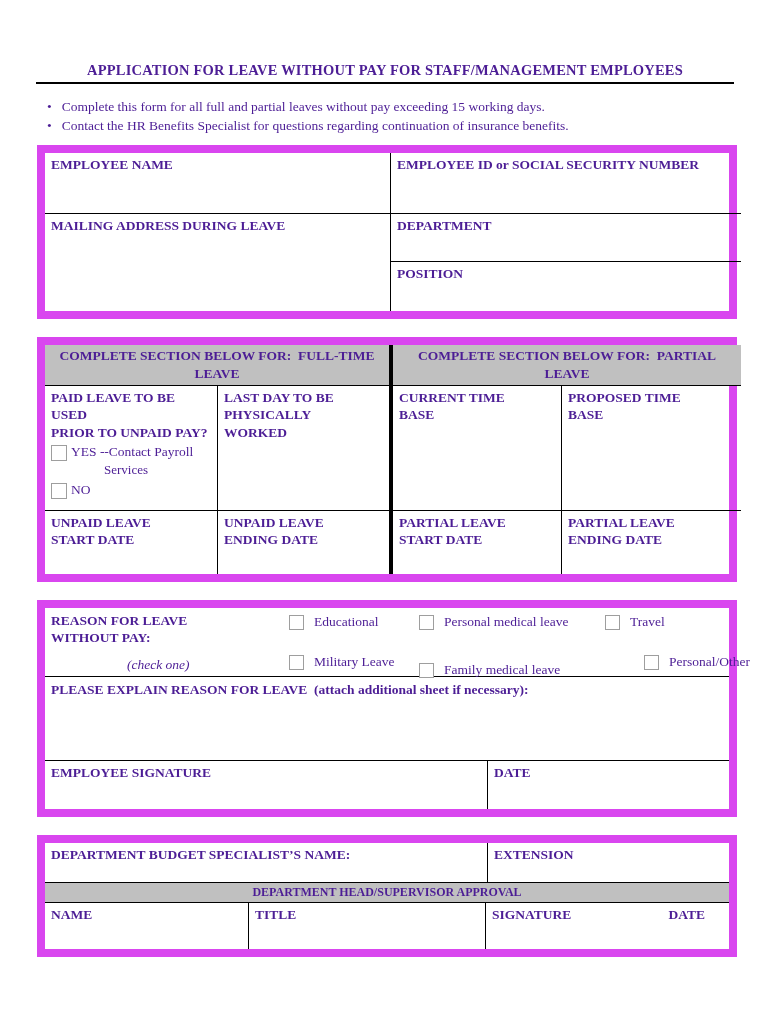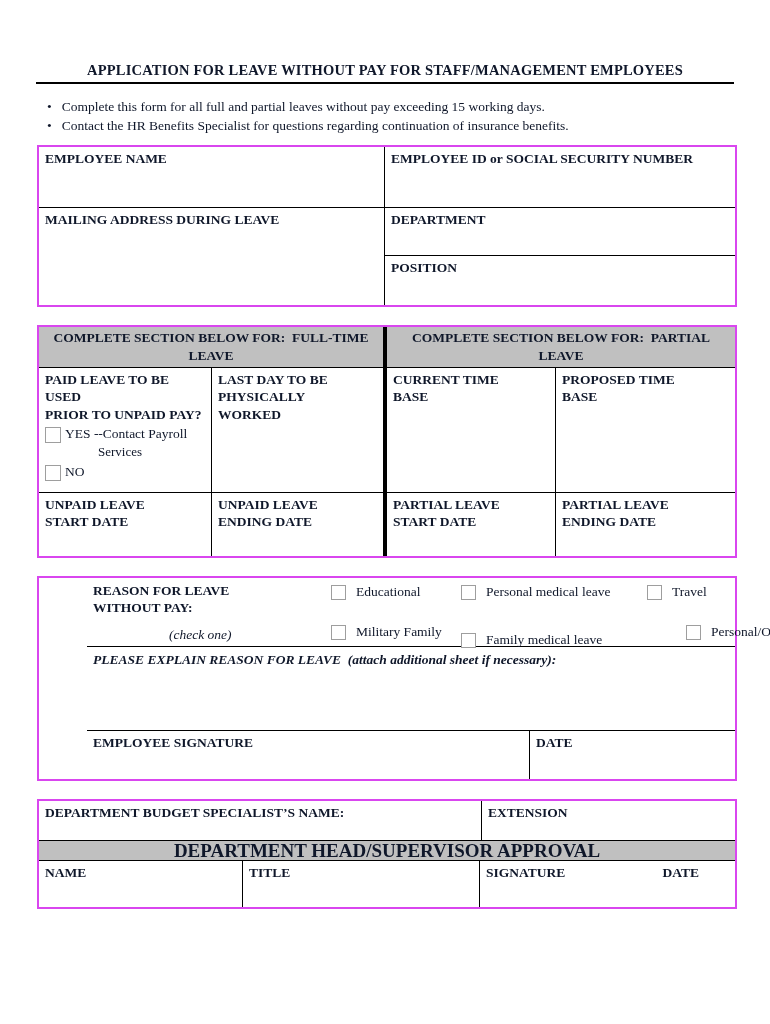--- a/index.html
+++ b/index.html
@@ -1,29 +1,29 @@
 <!DOCTYPE html>
 <html style="--header-bg: #c0c0c0; --checkbox-border: #9e9e9e;"><head>
 <meta charset="utf-8">
 <style>
   html,body{margin:0;padding:0;background:#ffffff;}
   .sheet{
     position:relative;width:770px;height:1024px;background:#ffffff;
-    font-family:"Liberation Serif","DejaVu Serif",serif;color:#0f172a;
+    font-family:"Liberation Serif","DejaVu Serif",serif;color:#4c1d95;
     overflow:hidden;
   }
   
   .title-wrap{margin:62px 36px 0 36px;border-bottom:2px solid #000;padding-bottom:3px;text-align:center;}
   .title{font-size:14.5px;font-weight:bold;letter-spacing:.2px;}
   
   .bullets{margin:13px 40px 0 47px;}
   .bullet-line{display:flex;gap:10px;font-size:13.5px;line-height:19px;}
   .bullet-dot{font-size:13.5px;line-height:19px;}
   
-  .tbl{margin-left:37px;width:700px;box-sizing:border-box;border:2px solid #d946ef;background:#fff;}
+  .tbl{margin-left:37px;width:700px;box-sizing:border-box;border:8px solid #d946ef;background:#fff;}
   .cell{box-sizing:border-box;padding:3px 6px;overflow:hidden;}
   .lbl{font-weight:bold;font-size:13.5px;line-height:1.28;display:block;}
   .bR{border-right:1px solid #000;}
   .bB{border-bottom:1px solid #000;}
   .thickR{border-right:4px solid #000;}
   .w130{max-width:132px;}
   .w300{max-width:305px;}
   
   .t1{margin-top:10px;display:grid;grid-template-columns:346px 350px;grid-template-rows:61px 48px 49px;}
   .t1 .mailing{grid-row:2/4;}
@@ -34,34 +34,34 @@
        white-space:pre-wrap;padding:1px 14px;}
   .span12{grid-column:1/3;}
   .span34{grid-column:3/5;}
   
   .cb{display:inline-block;width:14px;height:14px;background:#fff;
       border:1px solid var(--checkbox-border,#9e9e9e);flex:0 0 auto;}
   .yn-row{display:flex;align-items:flex-start;gap:4px;font-size:13.5px;line-height:18px;margin-top:2px;}
   .yn-row .cb{margin-top:2px;}
   .yn-services{margin-left:53px;font-size:13px;line-height:18px;}
   
-  .t3{margin-top:18px;padding-left:48px;}
+  .t3{margin-top:18px;}
   .t3-reason{position:relative;height:69px;border-bottom:1px solid #000;box-sizing:border-box;}
   .reason-lbl{position:absolute;left:6px;top:4px;}
   .check-one{font-weight:normal;font-size:13.5px;margin:10px 0 0 76px;font-style:italic;}
   .opt{position:absolute;display:flex;align-items:flex-start;gap:10px;font-size:13.5px;line-height:16px;}
   .opt .cb{width:13px;height:13px;margin-top:1px;}
   .t3-explain{height:84px;border-bottom:1px solid #000;box-sizing:border-box;padding:4px 6px;}
-  .explain-lbl{white-space:pre-wrap;font-style:italic;}
+  .explain-lbl{white-space:pre-wrap;}
   .t3-sig{display:grid;grid-template-columns:443px 253px;height:48px;}
   
   .t4{margin-top:18px;}
   .t4-r1{display:grid;grid-template-columns:443px 253px;height:40px;border-bottom:1px solid #000;box-sizing:border-box;}
   .t4-band{height:20px;border-bottom:1px solid #000;box-sizing:border-box;background:var(--header-bg,#c0c0c0);
-           display:flex;align-items:center;justify-content:center;font-weight:bold;font-size:19px;}
+           display:flex;align-items:center;justify-content:center;font-weight:bold;font-size:12px;}
   .t4-r3{display:grid;grid-template-columns:204px 237px 255px;height:46px;}
   .sig-date{display:flex;justify-content:space-between;padding-right:30px;}
 </style>
 </head>
 <body>
 
 <div class="sheet">
 
   <div class="title-wrap">
     <div class="title">APPLICATION FOR LEAVE WITHOUT PAY FOR STAFF/MANAGEMENT EMPLOYEES</div>
@@ -151,21 +151,21 @@
       <div class="opt" style="left:374px;top:6px;">
         <span class="cb"></span>
         <span>Personal medical leave</span>
       </div>
       <div class="opt" style="left:560px;top:6px;">
         <span class="cb"></span>
         <span>Travel</span>
       </div>
       <div class="opt" style="left:244px;top:46px;">
         <span class="cb"></span>
-        <span>Military Family</span>
+        <span>Military Leave</span>
       </div>
       <div class="opt" style="left:374px;top:54px;">
         <span class="cb"></span>
         <span>Family medical leave</span>
       </div>
       <div class="opt" style="left:563px;top:46px;margin-left:36px;">
         <span class="cb"></span>
         <span>Personal/Other</span>
       </div>
     </div>

